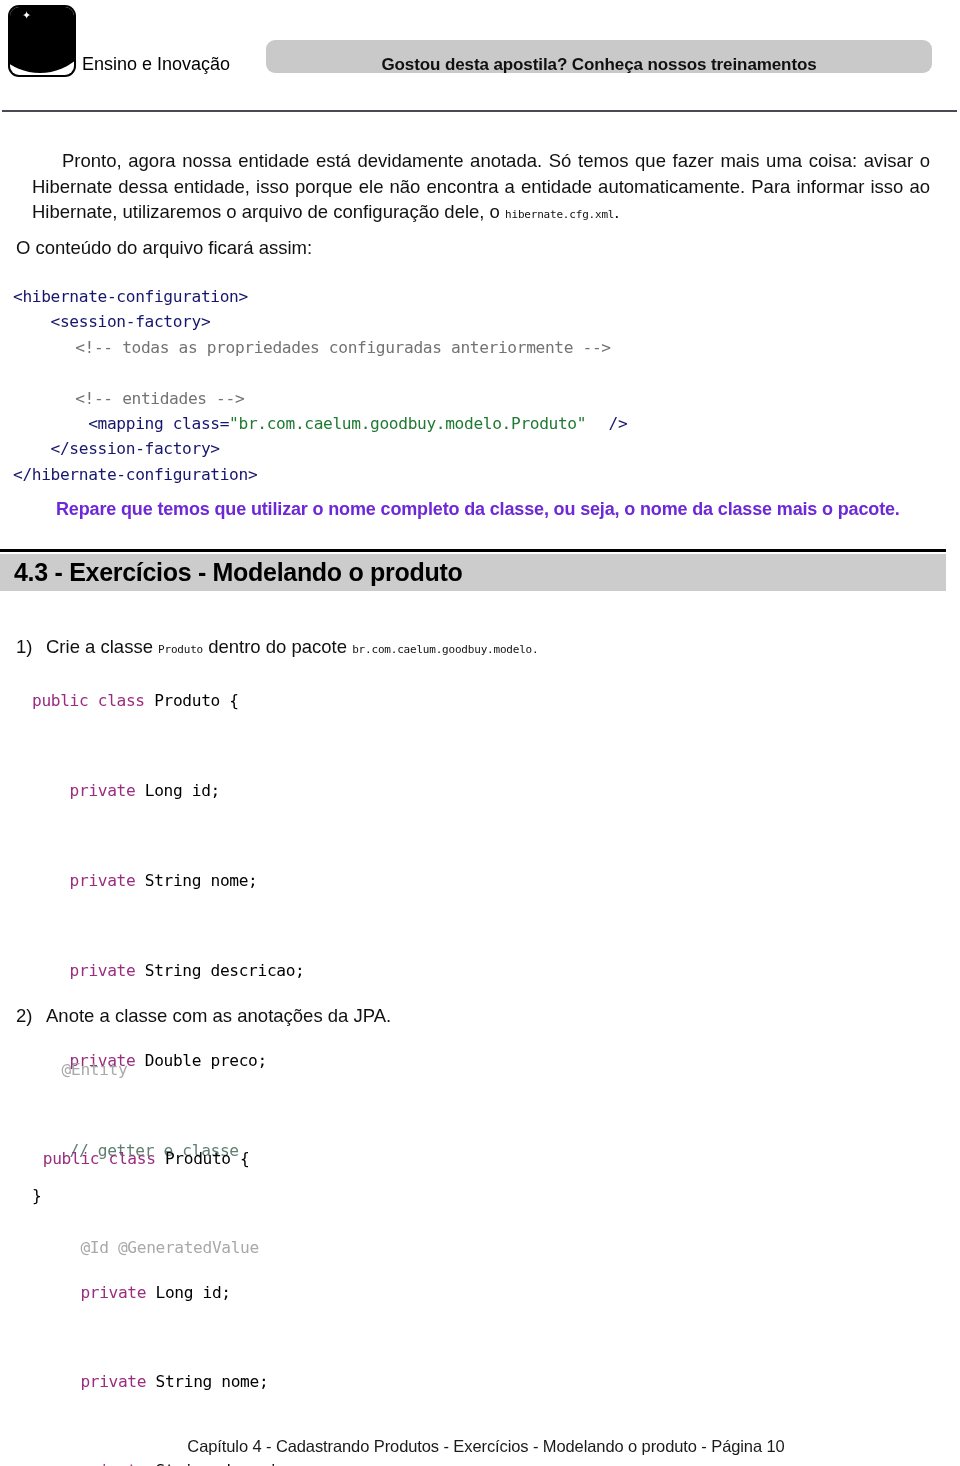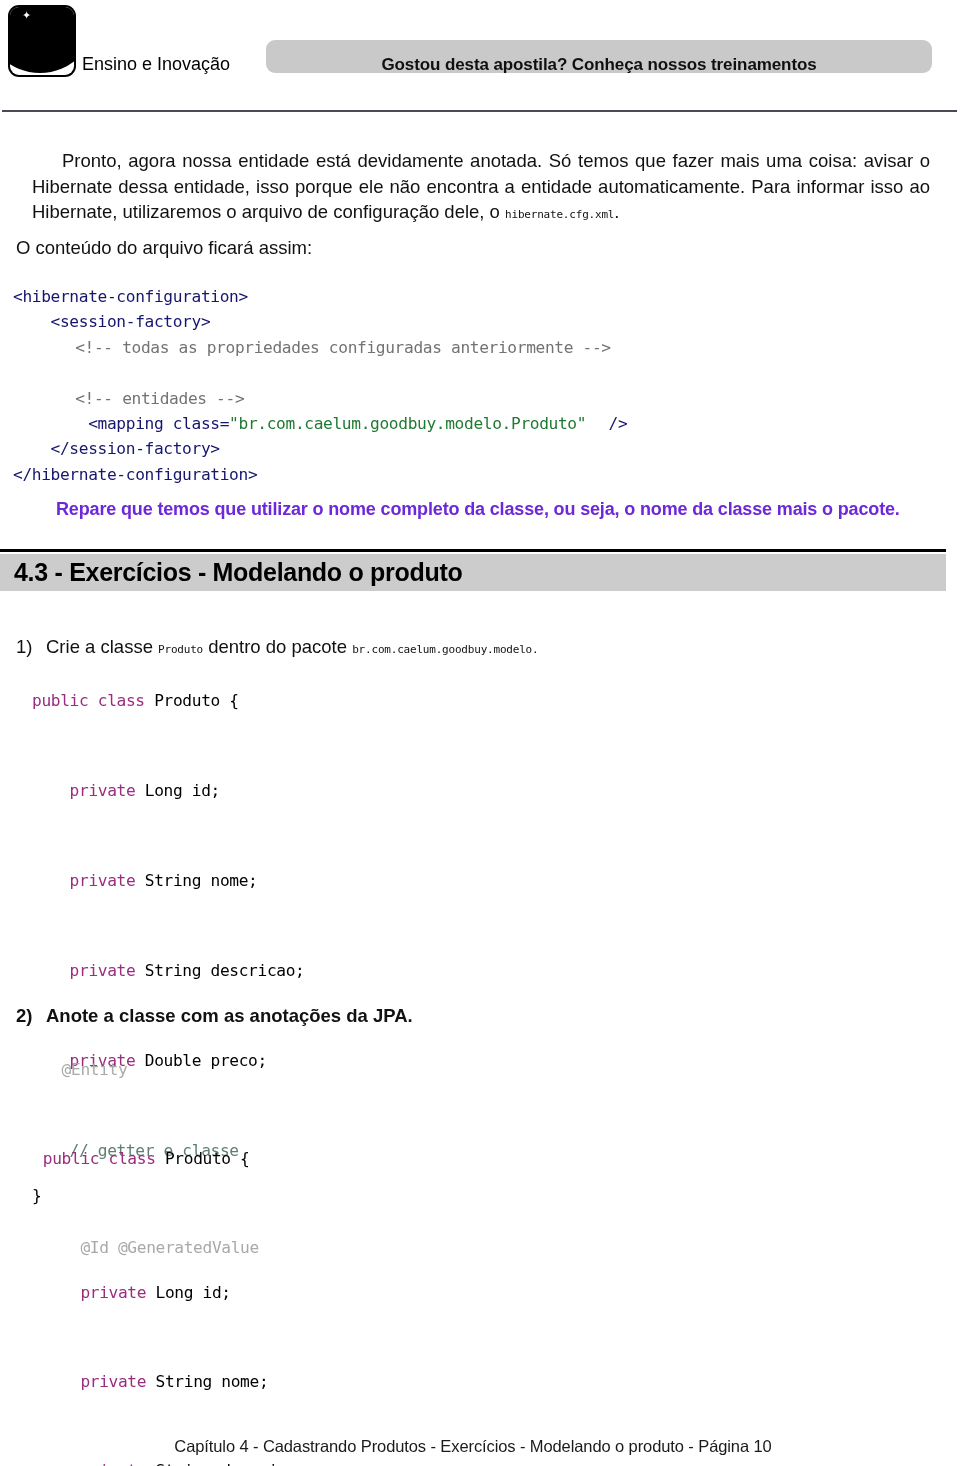--- a/index.html
+++ b/index.html
@@ -216,31 +216,32 @@
     position: absolute;
     font-size: 18.5px;
     color: #111111;
     white-space: nowrap;
   }
   .ex-num {
     display: inline-block;
     width: 30px;
   }
   #ex1 { left: 16px; top: 636px; }
-  #ex2 { left: 16px; top: 1005px; font-weight: bold; }
+  #ex2 { left: 16px; top: 1005px; }
 
   
   #footer {
     position: absolute;
     left: 0; top: 1437px;
     width: 946px;
     text-align: center;
     font-size: 16.5px;
     color: #1a1a1a;
     letter-spacing: -0.1px;
+    padding-left: 13px;
   }
 </style>
 </head>
 <body>
 
 <div id="header">
 
   <div id="logo">
     <div id="logo-mark">
       <div id="logo-swoosh"></div>

